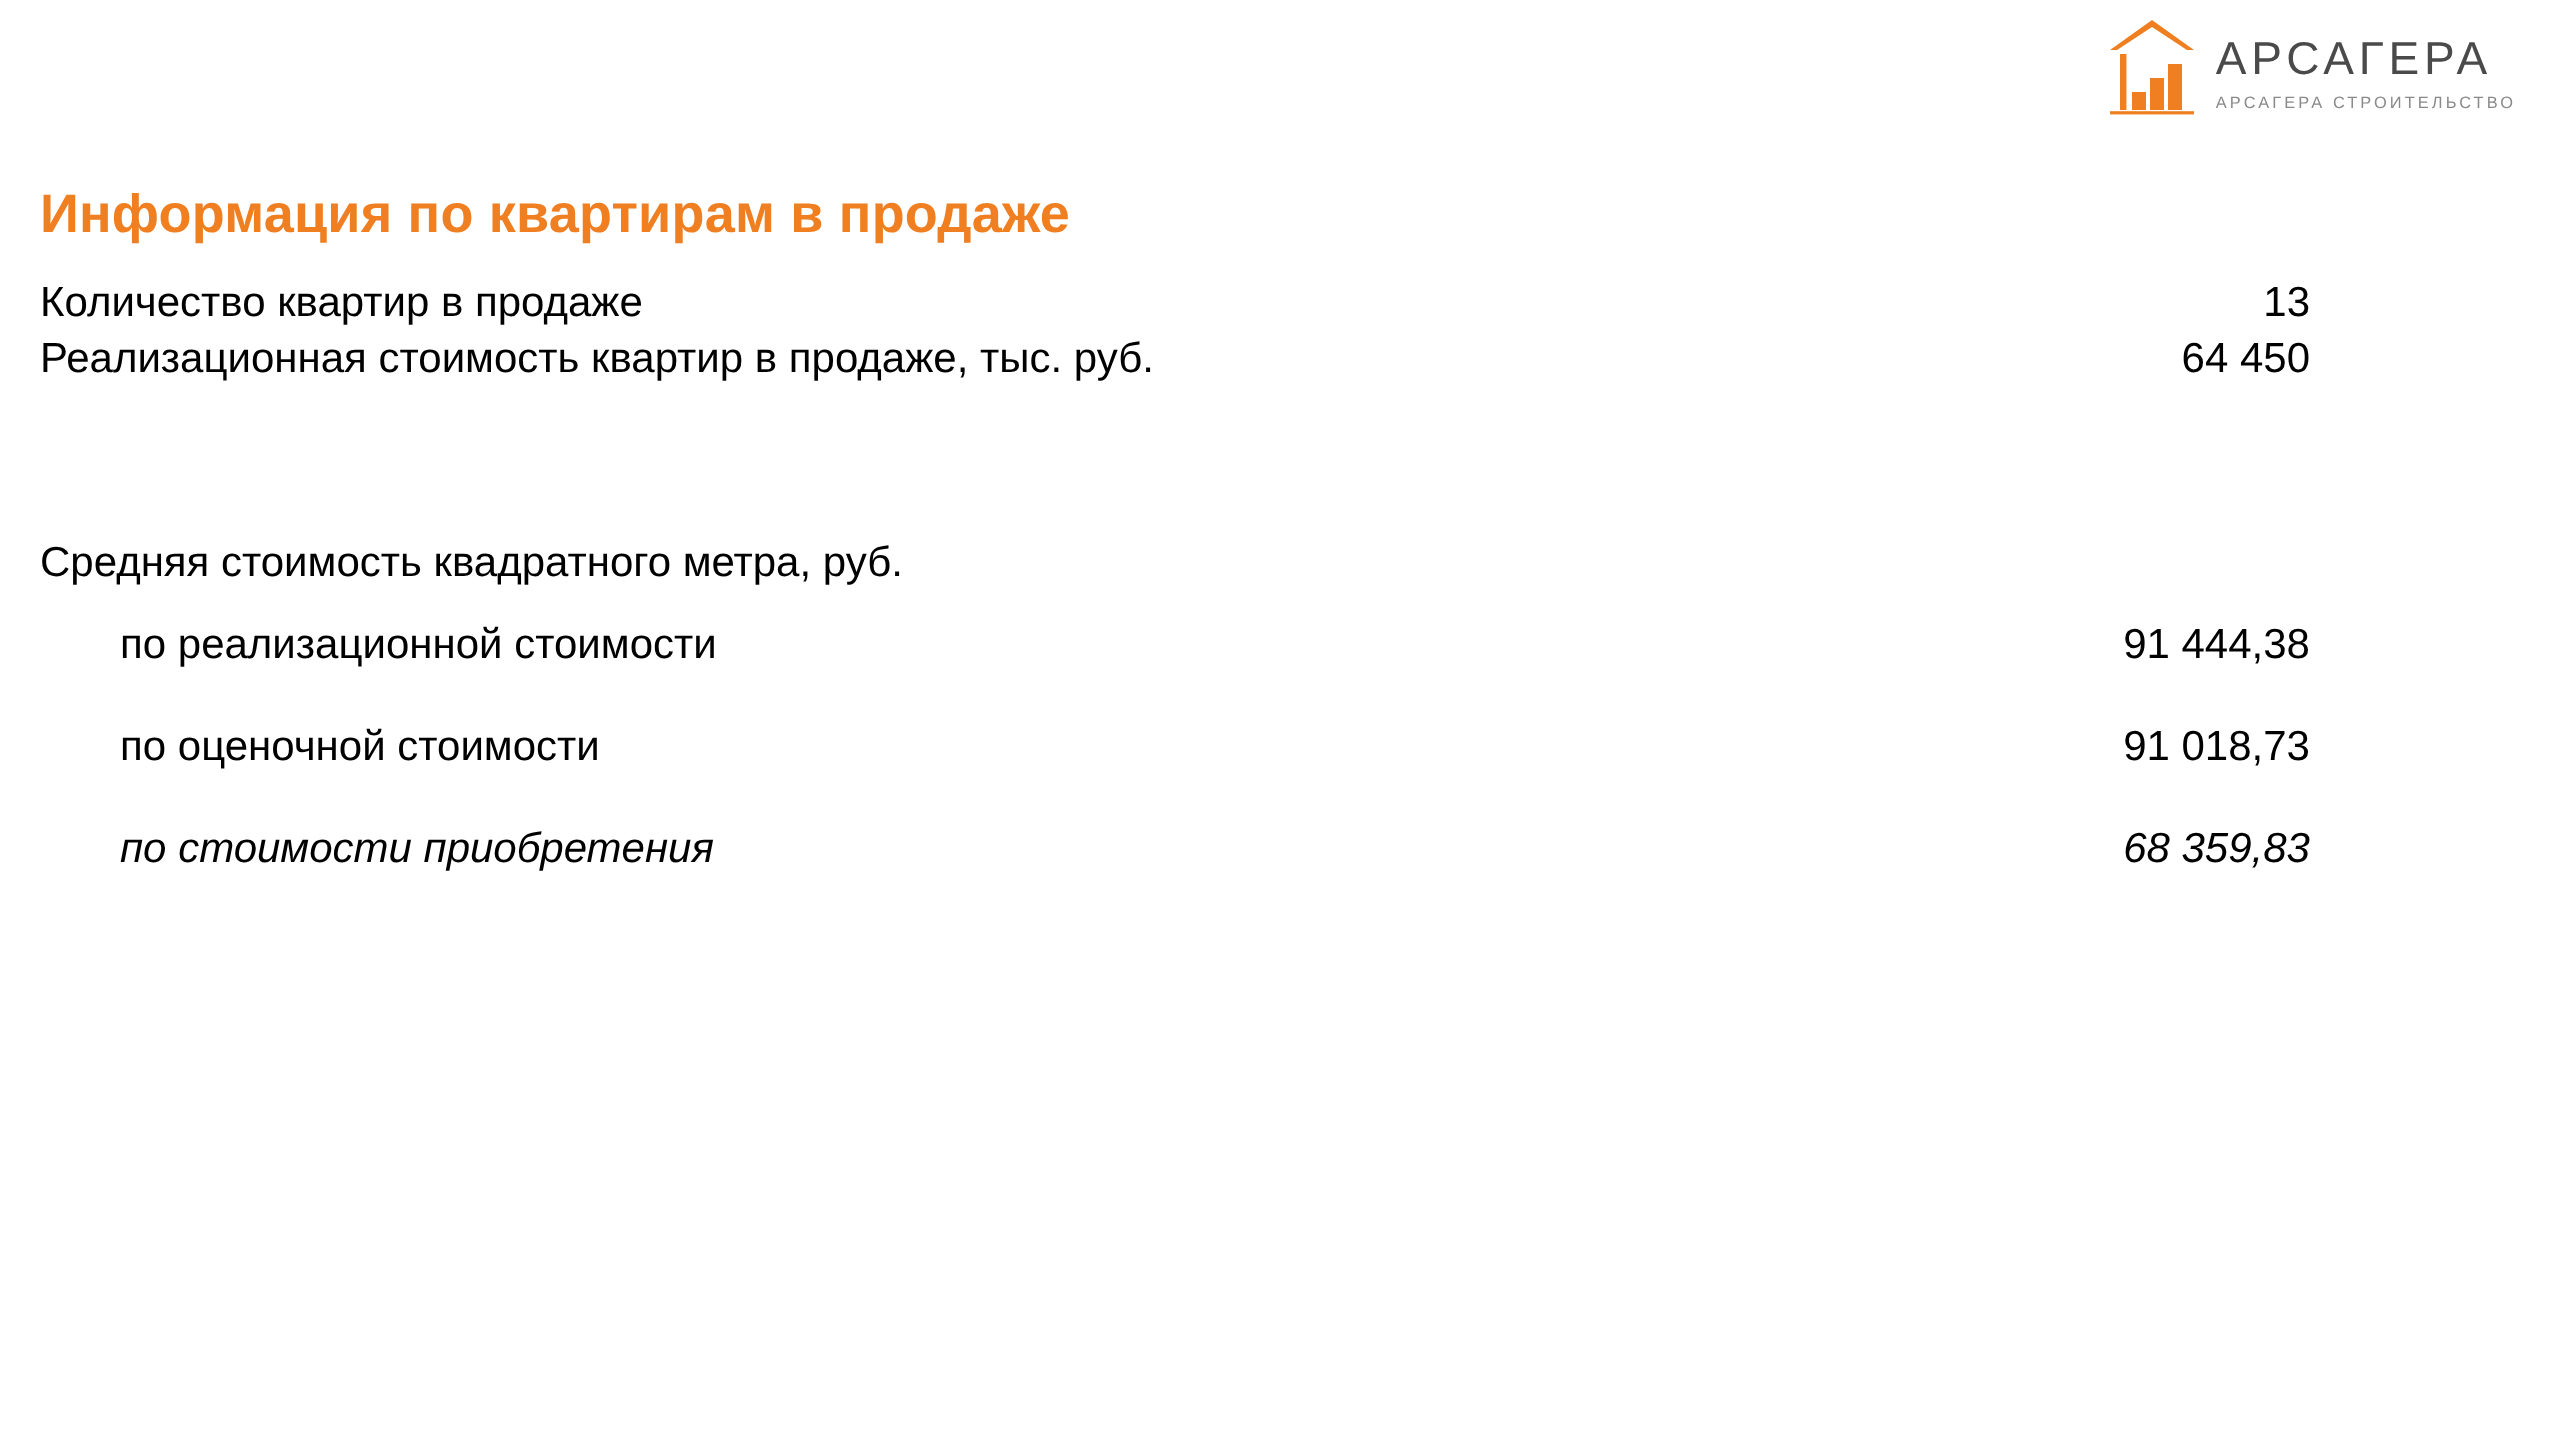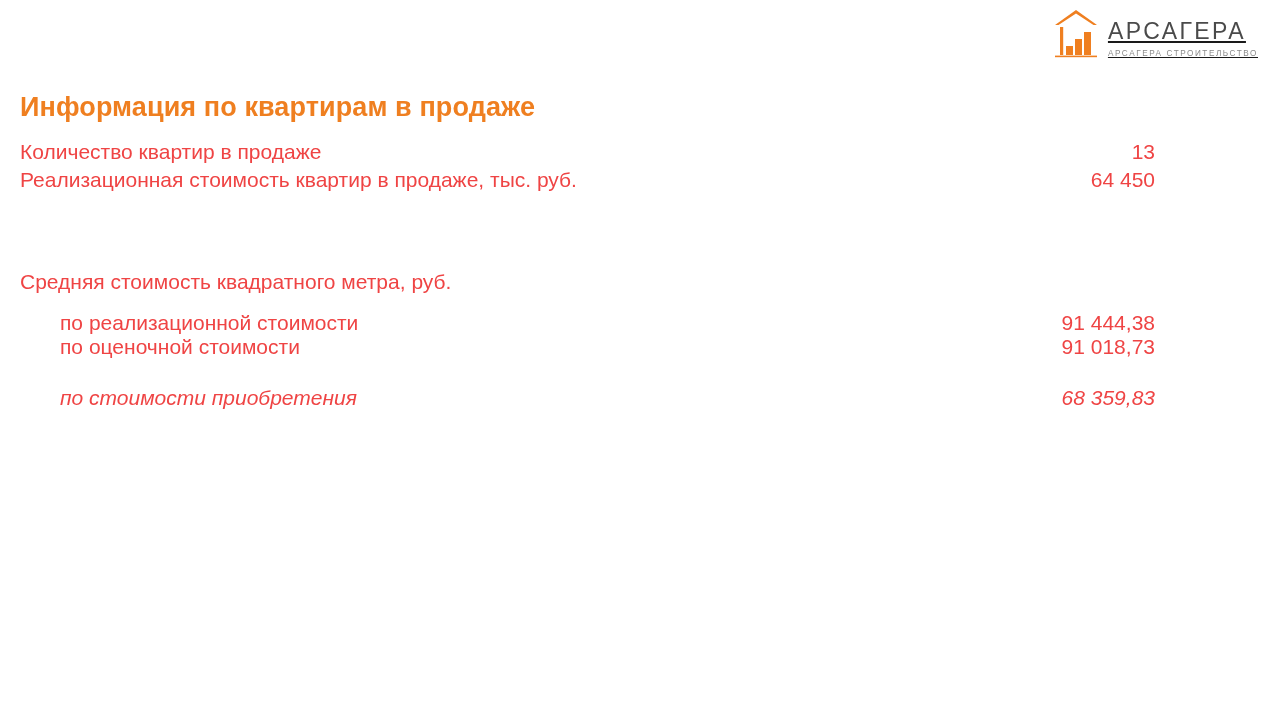--- a/index.html
+++ b/index.html
@@ -15,22 +15,21 @@
     position: relative;
     overflow: hidden;
   }
 
   
   .logo-block {
     position: absolute;
     top: 8px;
     right: 22px;
     display: flex;
-    align-items: flex-end;
-    text-decoration: underline;
+    align-items: center;
   }
   .logo-mark {
     width: 44px;
     height: 50px;
     margin-right: 10px;
     flex: none;
   }
   .logo-text {
     padding-top: 7px;
   }
@@ -66,36 +65,36 @@
     position: absolute;
     left: 20px;
     top: 140px;
     width: 1135px;
   }
   .row {
     display: flex;
     align-items: baseline;
     justify-content: space-between;
     font-size: 21px;
-    color: #ef4444;
+    color: #000000;
   }
   .row .label {
     white-space: nowrap;
   }
   .row .value {
     white-space: nowrap;
     text-align: right;
   }
   .r1 { margin-top: 0px; }
   .r2 { margin-top: 4px; }
   .gap-row { height: 62px; }
   .section-head { margin-top: 16px; }
   .indent .label { padding-left: 40px; }
   .r4 { margin-top: 17px; }
-  .r5 { }
+  .r5 { margin-top: 27px; }
   .r6 { margin-top: 27px; font-style: italic; }
 </style>
 </head>
 <body>
 
 <div class="logo-block">
   <svg class="logo-mark" viewBox="0 0 44 50">
 
     <path d="M22 2 L43 17 L39.5 17 L22 5.5 L4.5 17 L1 17 Z" fill="#ef7f20"></path>
 

